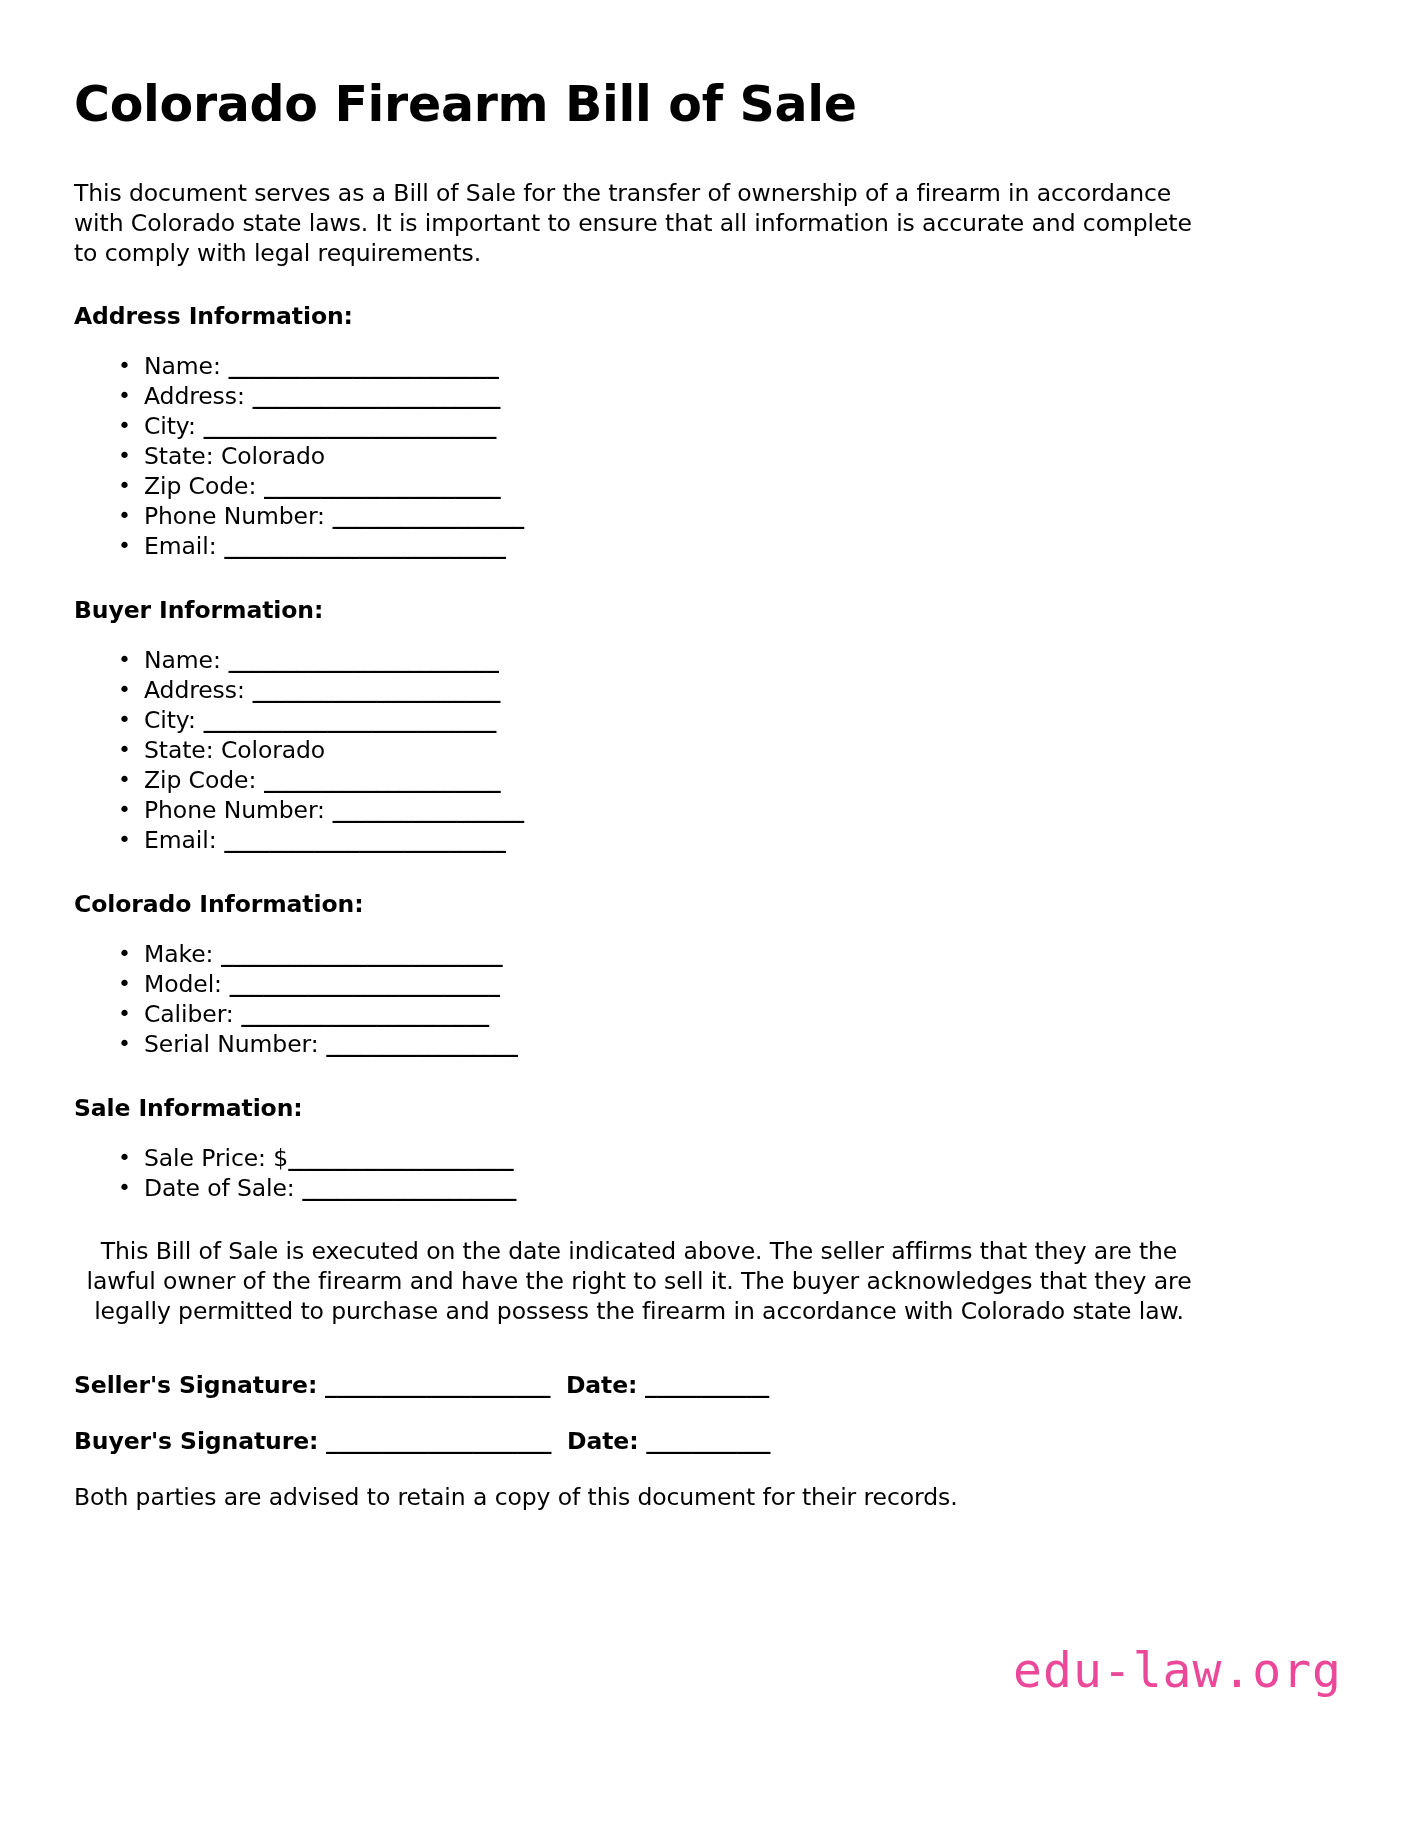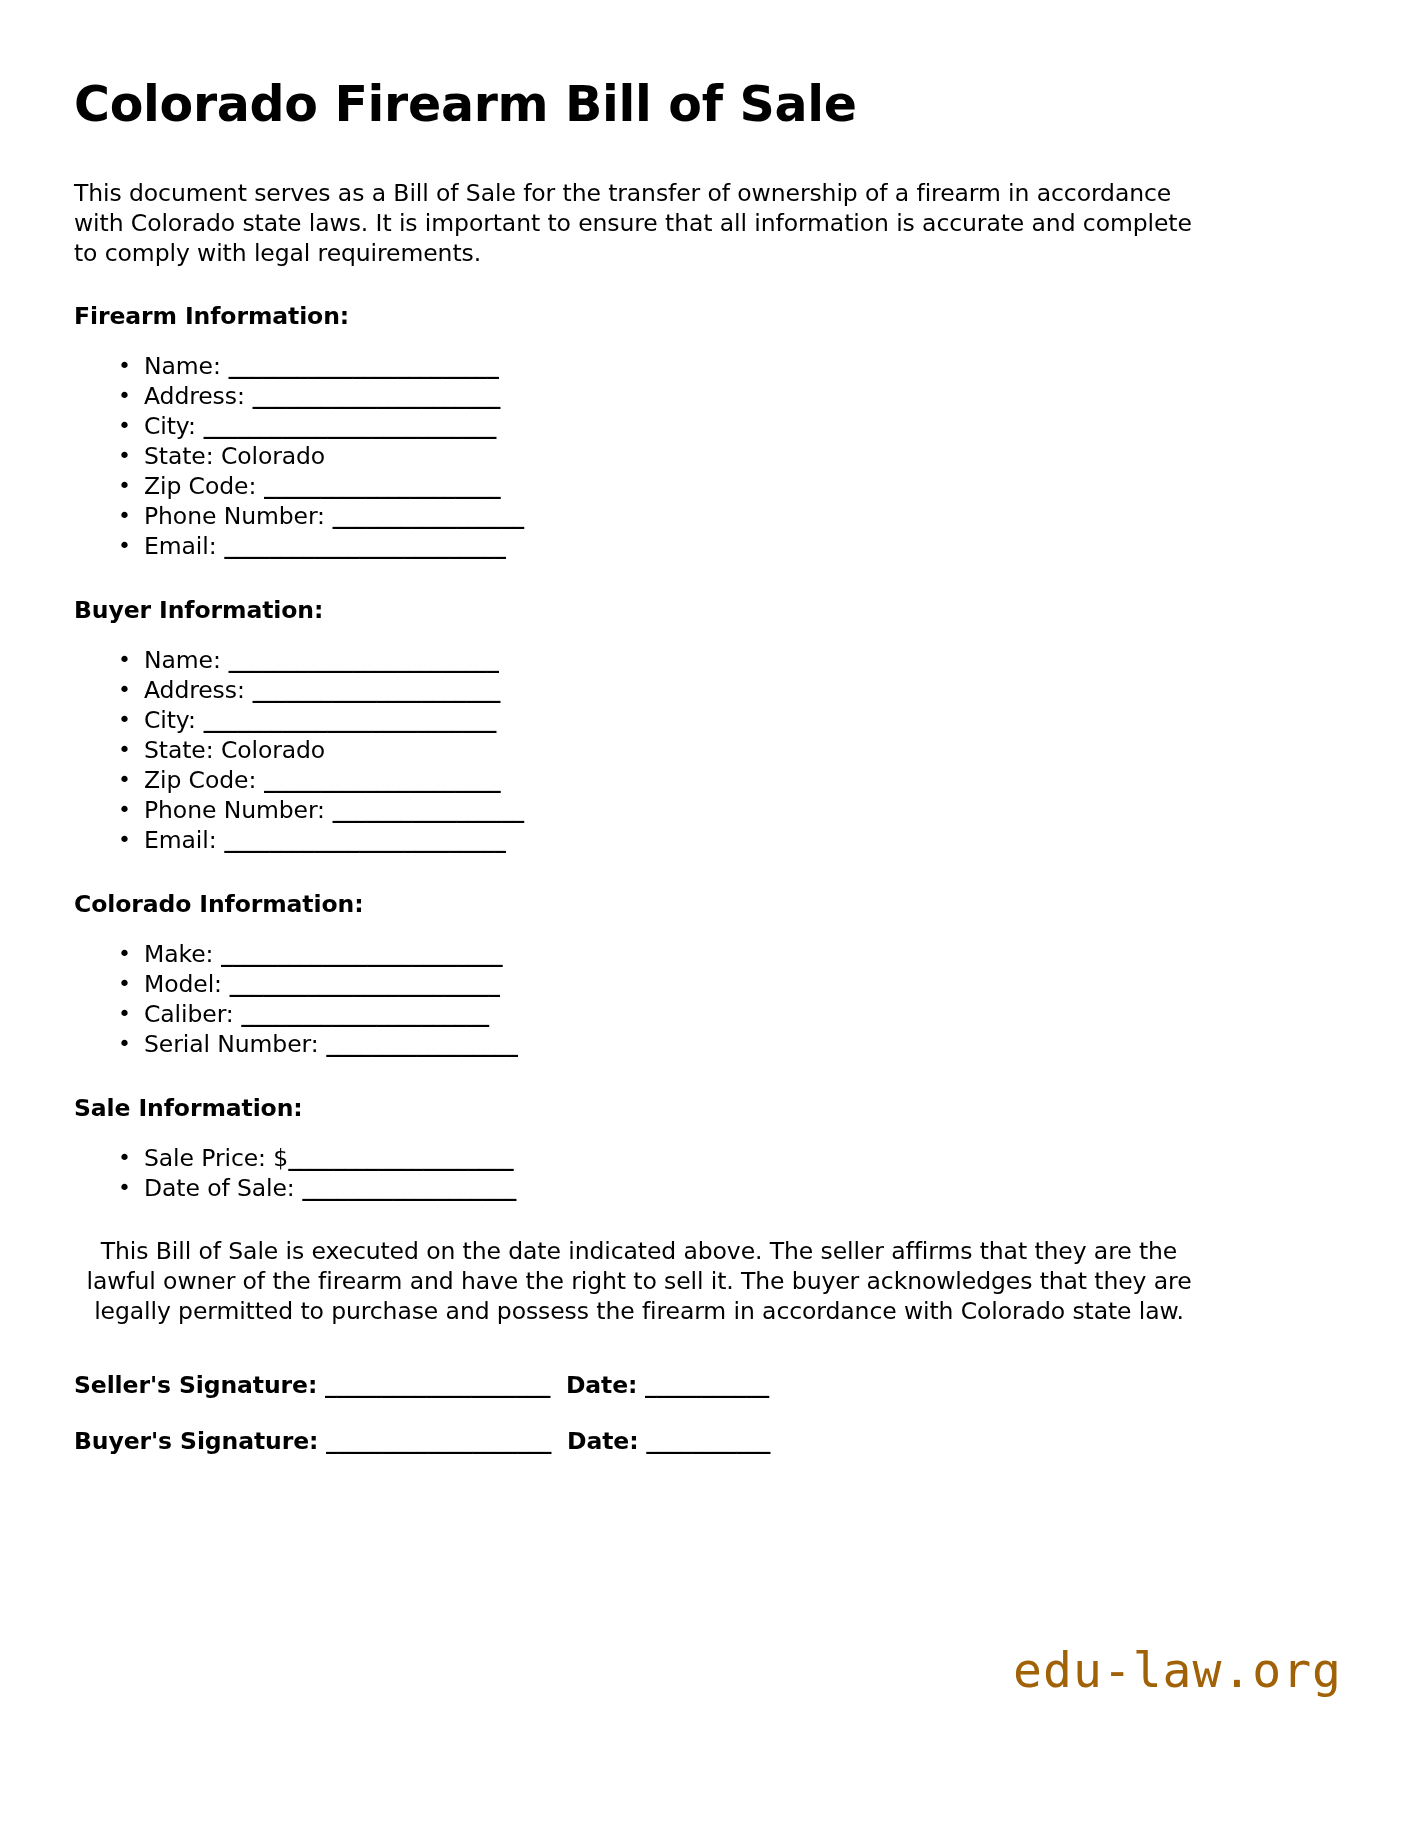--- a/index.html
+++ b/index.html
@@ -85,33 +85,33 @@
     margin: 22px 0 0 0;
     letter-spacing: -0.1px;
   }
   .watermark {
     position: absolute;
     right: 74px;
     bottom: 38px;
     font-family: "DejaVu Sans Mono", "Liberation Mono", monospace;
     font-size: 48px;
     letter-spacing: 1px;
-    color: #a16207;
+    color: #ec4899;
   }
 </style>
 </head>
 <body>
 
 <div class="page">
 
   <h1 class="doc-title">Colorado Firearm Bill of Sale</h1>
 
   <p class="para">This document serves as a Bill of Sale for the transfer of ownership of a firearm in accordance with Colorado state laws. It is important to ensure that all information is accurate and complete to comply with legal requirements.</p>
 
-  <h2 class="section-heading">Firearm Information:</h2>
+  <h2 class="section-heading">Address Information:</h2>
   <ul class="field-list" id="seller-list">
       <li><span>Name:</span><span class="blank"> ________________________</span></li>
       <li><span>Address:</span><span class="blank"> ______________________</span></li>
       <li><span>City:</span><span class="blank"> __________________________</span></li>
       <li><span>State: Colorado</span></li>
       <li><span>Zip Code:</span><span class="blank"> _____________________</span></li>
       <li><span>Phone Number:</span><span class="blank"> _________________</span></li>
       <li><span>Email:</span><span class="blank"> _________________________</span></li>
     </ul>
 
@@ -143,16 +143,17 @@
   <p class="para closing-para">This Bill of Sale is executed on the date indicated above. The seller affirms that they are the lawful owner of the firearm and have the right to sell it. The buyer acknowledges that they are legally permitted to purchase and possess the firearm in accordance with Colorado state law.</p>
 
   <div class="sig-row">
     <span>Seller's Signature:</span><span class="blank"> ____________________</span><span class="gap"></span><span>Date:</span><span class="blank"> ___________</span>
   </div>
 
   <div class="sig-row">
     <span>Buyer's Signature:</span><span class="blank"> ____________________</span><span class="gap"></span><span>Date:</span><span class="blank"> ___________</span>
   </div>
 
+  <p class="final-note">Both parties are advised to retain a copy of this document for their records.</p>
 
   <div class="watermark">edu-law.org</div>
 
 </div>
 
 </body></html>

